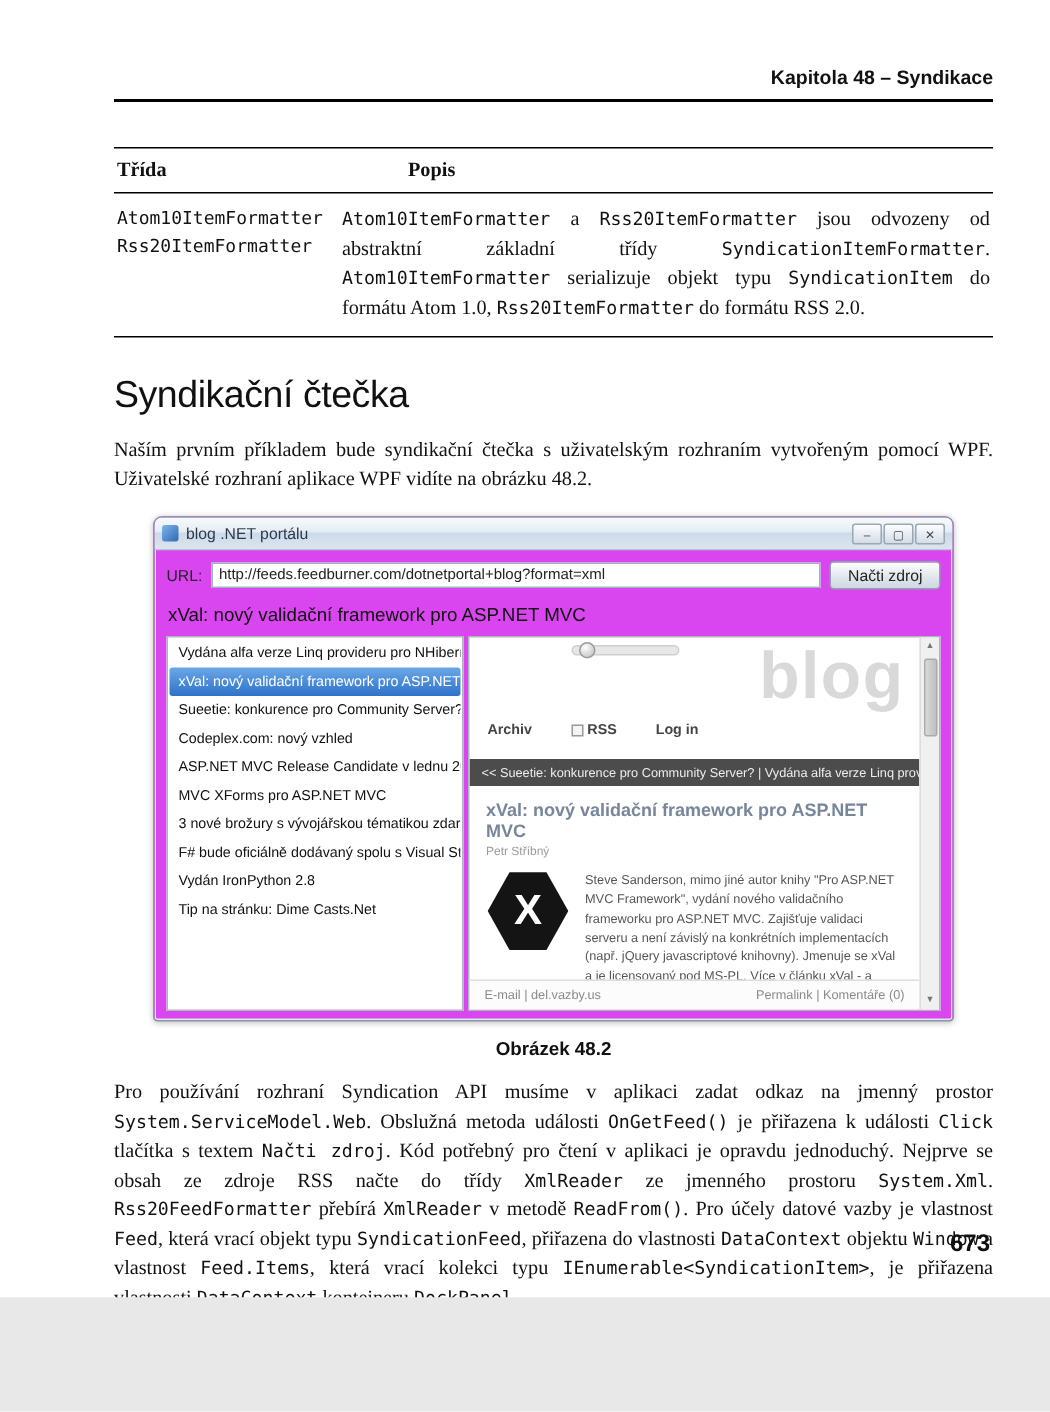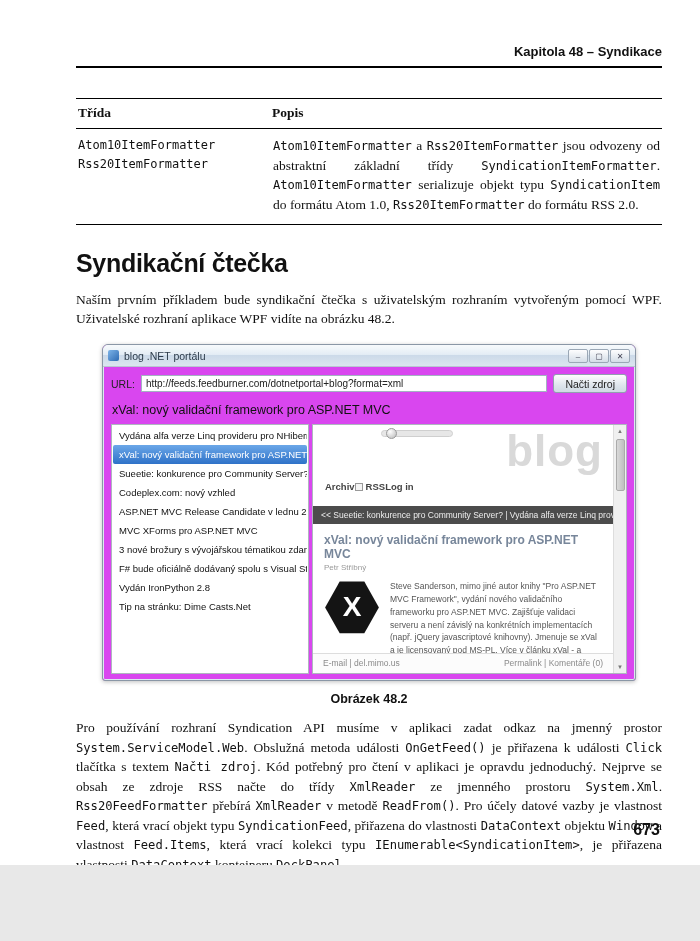--- a/index.html
+++ b/index.html
@@ -20,26 +20,26 @@
 
   
   .tbl { margin-top:30px; border-top:1px solid #000; border-bottom:1px solid #000; }
   .tbl-head { display:flex; border-bottom:1px solid #000; padding:6px 0 7px;gap:44px; }
   .tbl-body { display:flex; padding:7px 0 9px; }
   .colA { width:152px; flex:0 0 152px; padding-left:2px; }
   .colB { flex:1; padding-right:2px; }
   .tbl-head .colA, .tbl-head .colB { font-weight:bold; font-size:13.5px; }
   .mono { font-family:"DejaVu Sans Mono", monospace; font-size:0.90em; }
   .cell-mono { font-family:"DejaVu Sans Mono", monospace; font-size:12px; line-height:1.55; }
-  .cell-desc { font-size:13.5px; line-height:1.45; text-align:justify;margin-left:45px; }
+  .cell-desc { font-size:13.5px; line-height:1.45; text-align:justify; }
 
   
   .section-title {
     margin-top:24px; font-family:"Liberation Sans", sans-serif;
-    font-weight:bold; font-size:25px; letter-spacing:-0.3px;
+    font-weight:normal; font-size:25px; letter-spacing:-0.3px;
   }
   .body-text { margin-top:12px; font-size:13.5px; line-height:1.44; text-align:justify; }
 
   
   .figure-wrap { margin:16px auto 0; width:534px; }
   .win {
     border:1px solid #8a97a6; border-radius:6px 6px 3px 3px;
     background:#d946ef; box-shadow:0 1px 4px rgba(0,0,0,.25), inset 0 0 0 1px #dde7f1;
     font-family:"Liberation Sans", sans-serif;
   }
@@ -94,21 +94,21 @@
   }
   .hslider-knob {
     position:absolute; left:4px; top:-3px; width:11px; height:11px; border-radius:50%;
     background:radial-gradient(circle at 35% 30%,#fff,#b9b9b9); border:1px solid #9a9a9a;
   }
   .blog-logo {
     position:absolute; top:4px; right:10px; font-weight:bold; font-size:44px;
     color:#d9d9d9; letter-spacing:1px; line-height:1;
   }
   .nav-row {
-    margin-top:56px; padding-left:12px; display:flex; align-items:center;
+    margin-top:56px; padding-left:12px; display:flex; gap:26px; align-items:center;
     font-size:9.5px; font-weight:bold; color:#444;
   }
   .nav-rss { display:flex; align-items:center; gap:3px; }
   .checkbox { width:8px; height:8px; border:1px solid #999; background:#f4f4f4; display:inline-block; }
   .crumb-bar {
     margin-top:14px; background:#4c4c4c; color:#eee; font-size:8.5px;
     padding:4px 8px; white-space:nowrap; overflow:hidden;
   }
   .article { padding:9px 11px 0; }
   .article-title { color:#77869a; font-weight:bold; font-size:12px; }
@@ -230,21 +230,21 @@
                   <div class="article-author">Petr Stříbný</div>
                   <div class="article-body-row">
                     <div class="x-logo">X</div>
                     <div class="article-text">
                       <span>Steve Sanderson, mimo jiné autor knihy "Pro ASP.NET MVC Framework", vydání nového validačního frameworku pro ASP.NET MVC. Zajišťuje validaci serveru a není závislý na konkrétních implementacích (např. jQuery javascriptové knihovny). Jmenuje se xVal a je licensovaný pod MS-PL. Více v článku xVal - a validation framework for ASP.NET MVC</span>
                       
                     </div>
                   </div>
                 </div>
                 <div class="web-footer">
-                  <span>E-mail | del.mimo.us</span>
+                  <span>E-mail | del.vazby.us</span>
                   <span>Permalink | Komentáře (0)</span>
                 </div>
               </div>
               <div class="vscroll">
                 <span class="scroll-arrow">▲</span>
                 <span class="scroll-thumb"></span>
                 <span class="scroll-arrow down">▼</span>
               </div>
             </div>
           </div>

